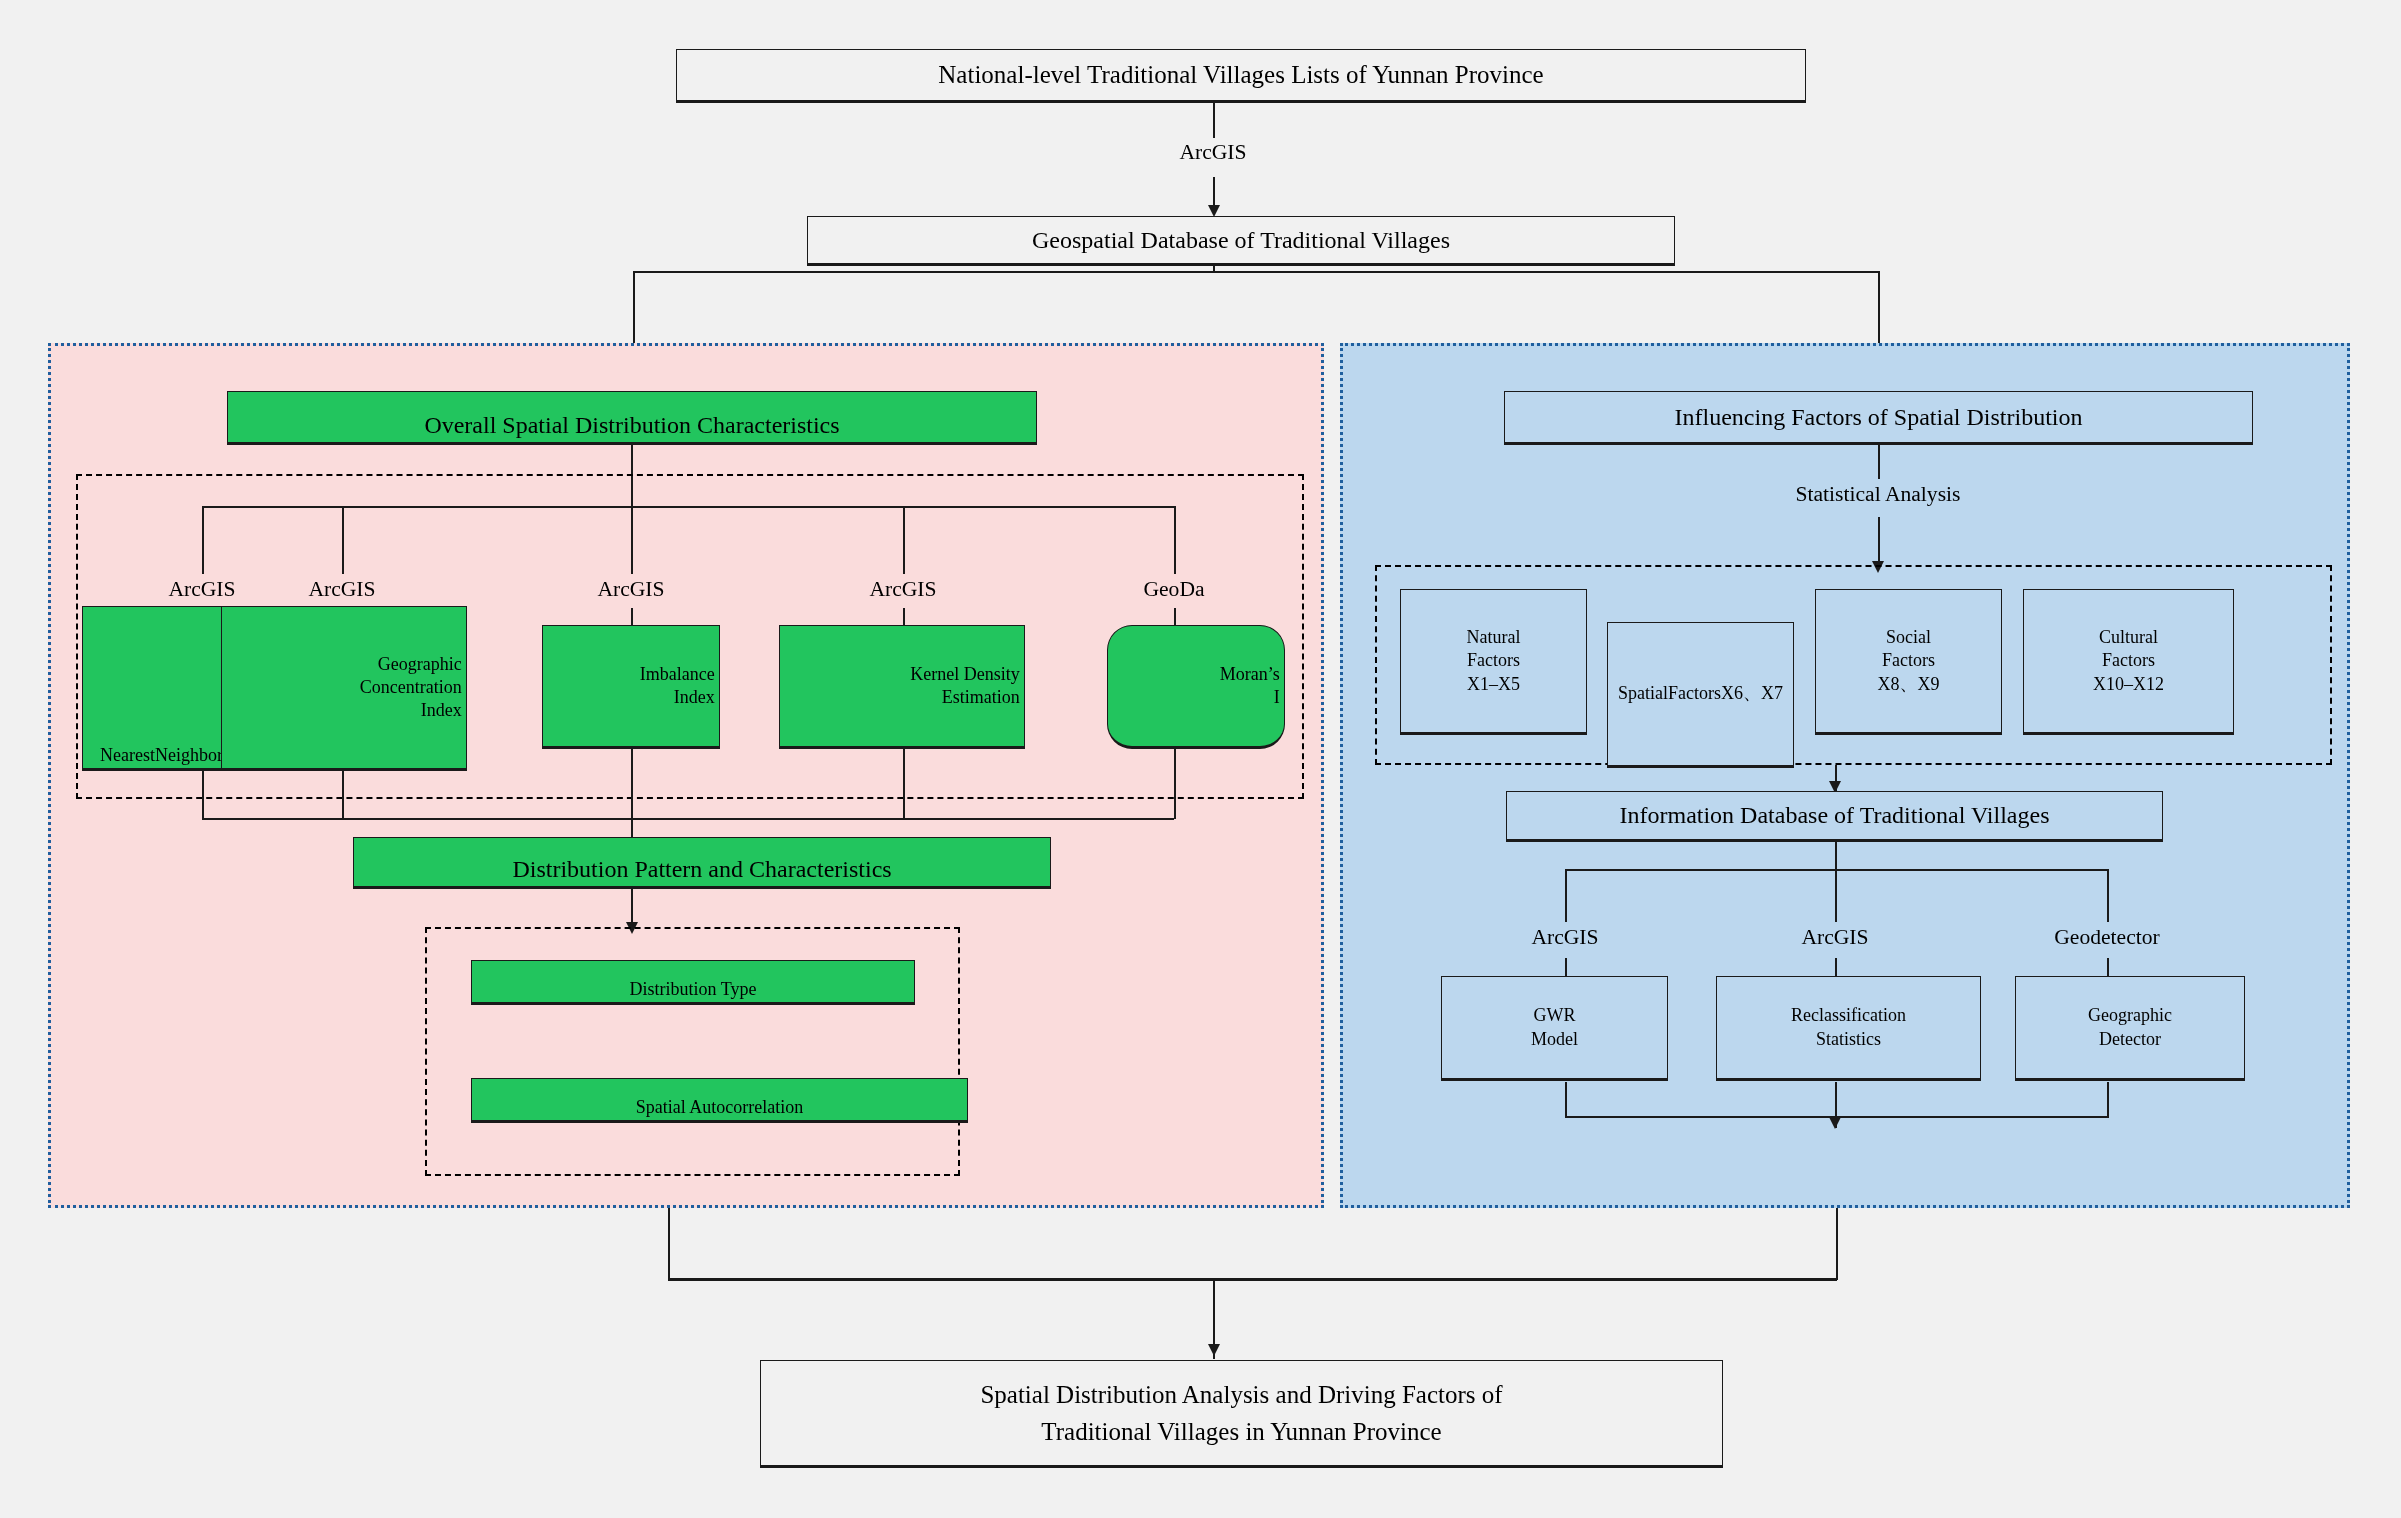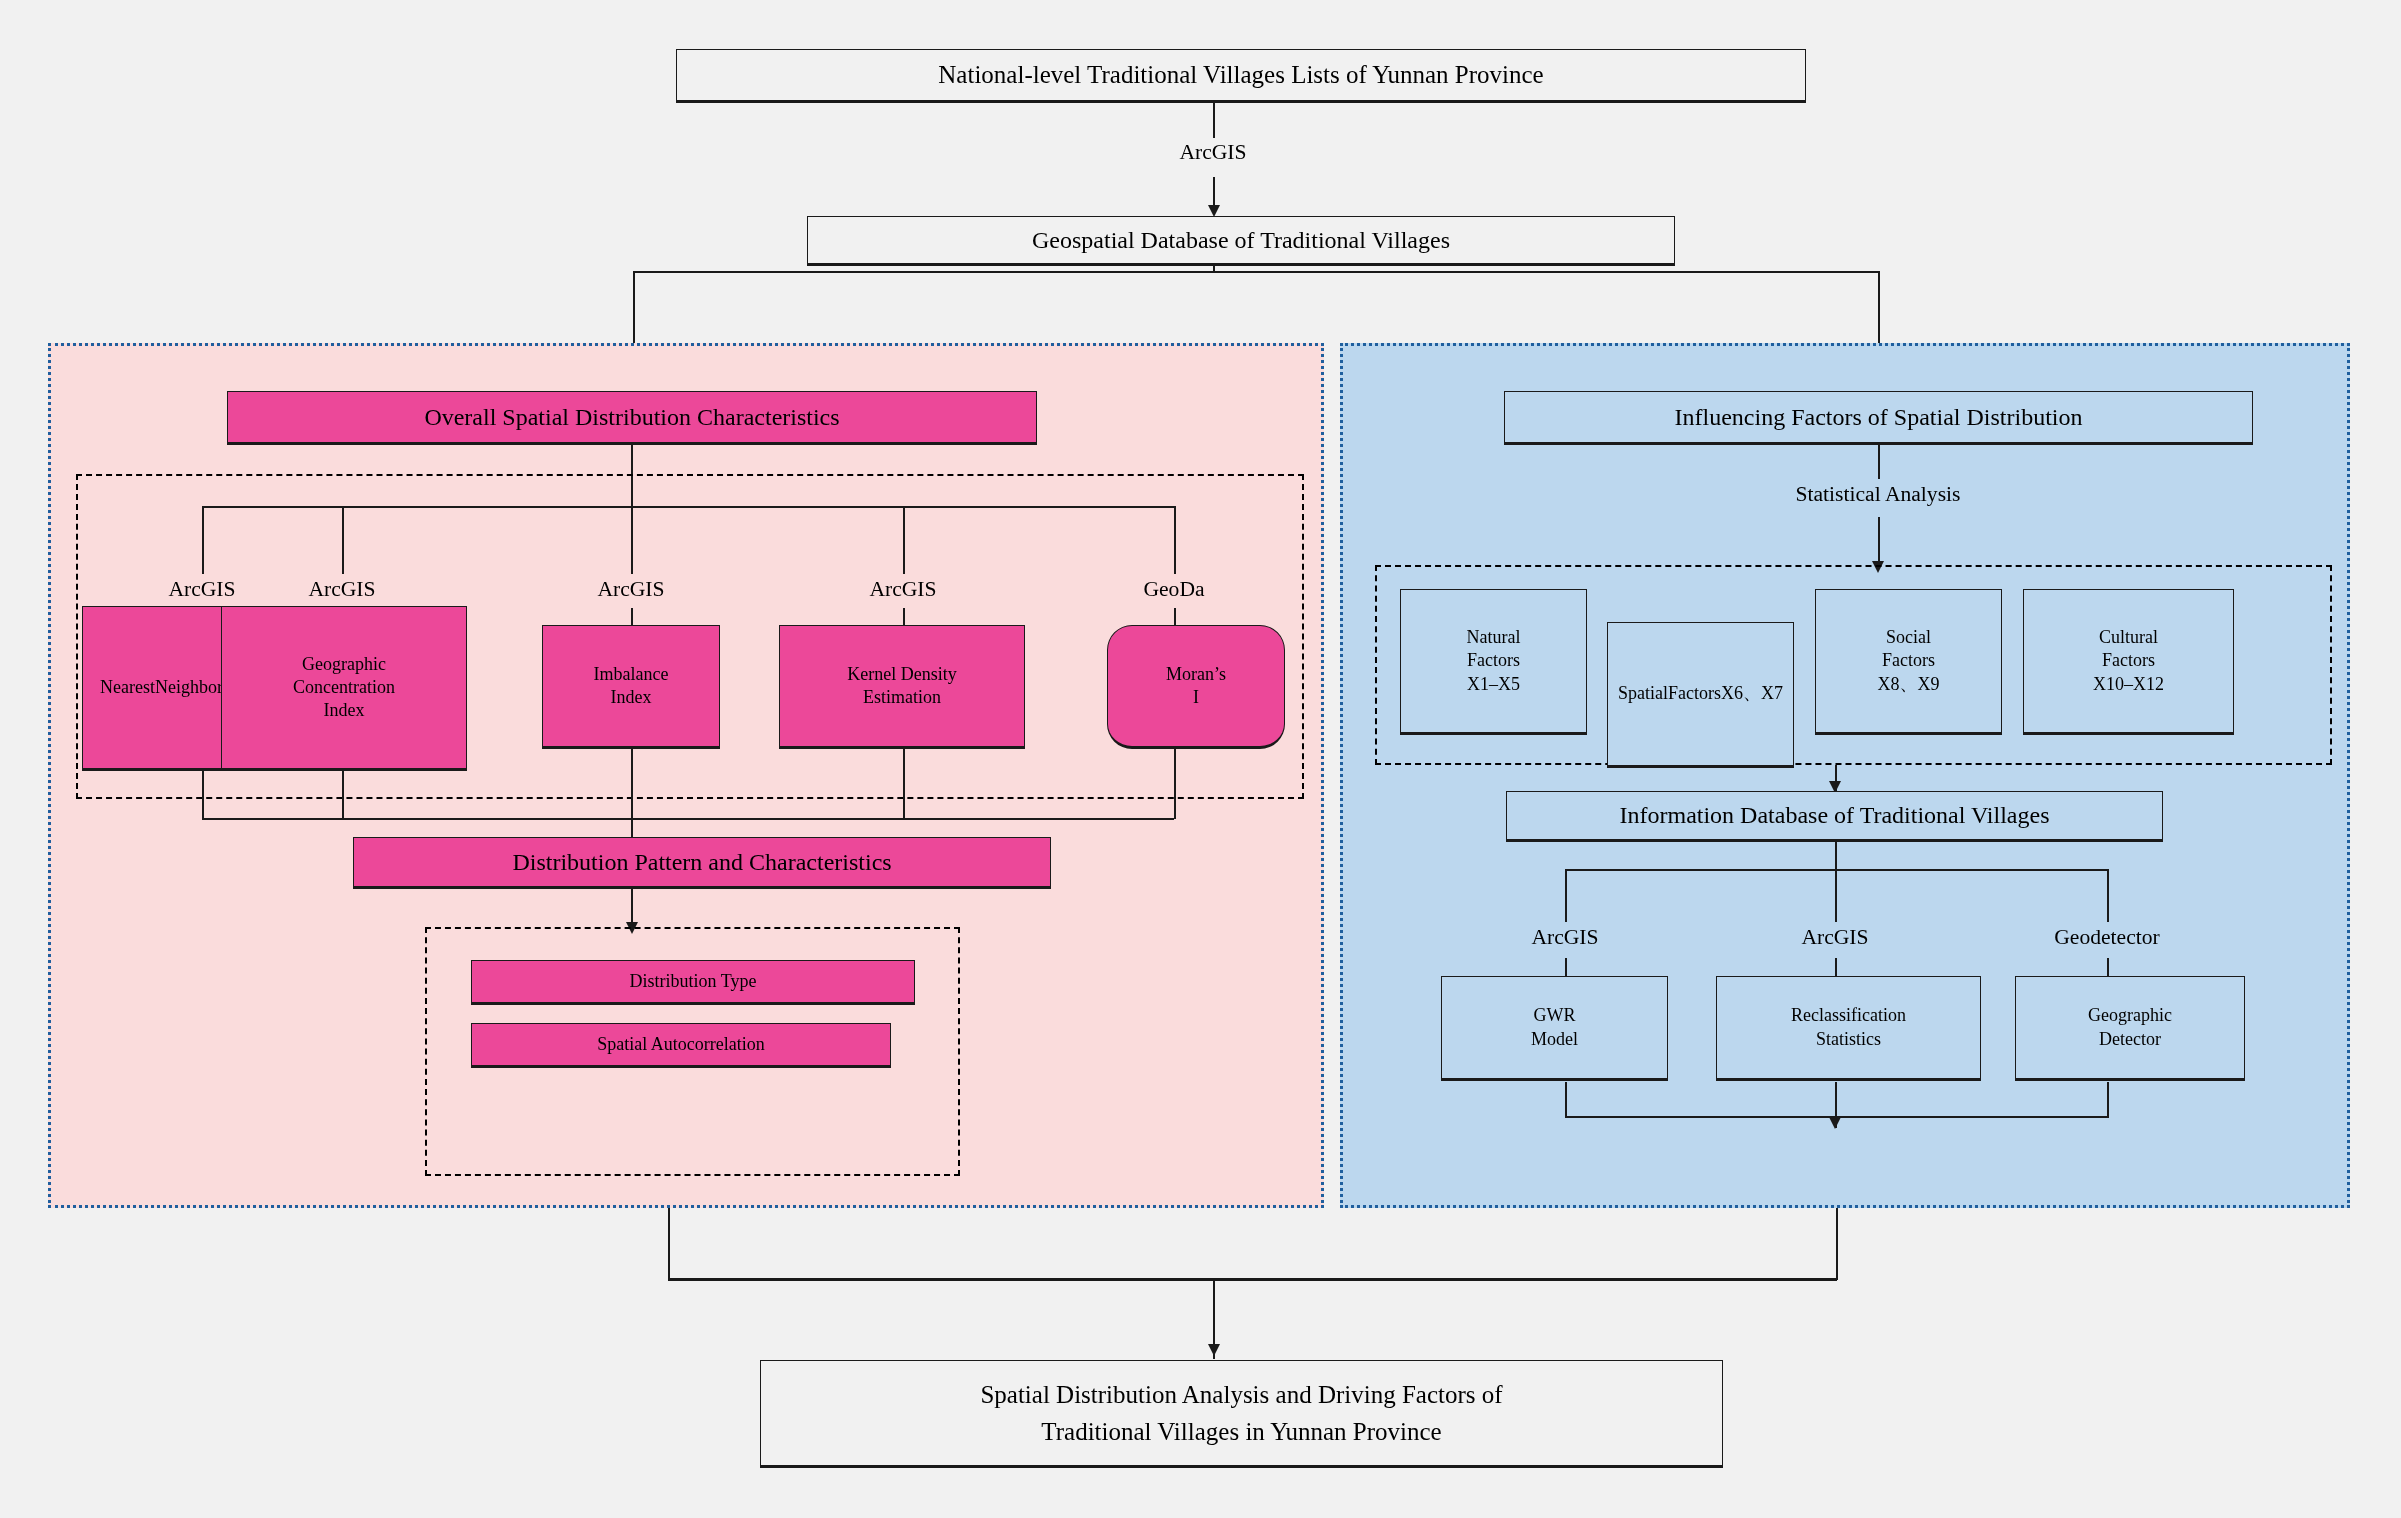--- a/index.html
+++ b/index.html
@@ -25,21 +25,21 @@
     position:absolute;box-sizing:border-box;
     border:1.6px solid #1a1a1a;
     border-bottom-width:3.8px;
     display:flex;align-items:center;justify-content:center;
     text-align:center;
     line-height:1.28;
     background:transparent;
     padding:1.1px 4.3px;
   }
   .box.plain{background:#f1f1f1;}
-  .box.onpink{background:#ec4899;}
+  .box.onpink{background:#22c55e;align-items:flex-end;}
   .box.onblue{background:#bcd7ee;}
 
   .f46{font-size:25px;}
   .f44{font-size:24px;}
   .f42{font-size:18px;}
 
   
   .vline{position:absolute;width:1.6px;background:#1a1a1a;}
   .hline{position:absolute;height:1.6px;background:#1a1a1a;}
   .arrow{
@@ -146,21 +146,21 @@
   </div>
 
   <div class="vline" style="left:631px;top:881px;height:43px;"></div>
   <div class="arrow" style="left:626px;top:914px;"></div>
 
   <div class="dashgroup" style="left:425px;top:919px;width:535px;height:249px;"></div>
 
   <div class="box onpink f42" style="left:471px;top:952px;width:444px;height:45px;">
     <span>Distribution Type</span>
   </div>
-  <div class="box onpink f42" style="left:471px;top:1015px;width:420px;height:45px;">
+  <div class="box onpink f42" style="left:471px;top:1070px;width:497px;height:45px;">
     <span>Spatial Autocorrelation</span>
   </div>
 
   <div class="panel blue" style="left:1340px;top:335px;width:1010px;height:865px;"></div>
 
   <div class="box onblue f44" style="left:1504px;top:383px;width:749px;height:54px;">
     <span>Influencing Factors of Spatial Distribution</span>
   </div>
 
   <div class="vline" style="left:1878px;top:437px;height:34px;"></div>

